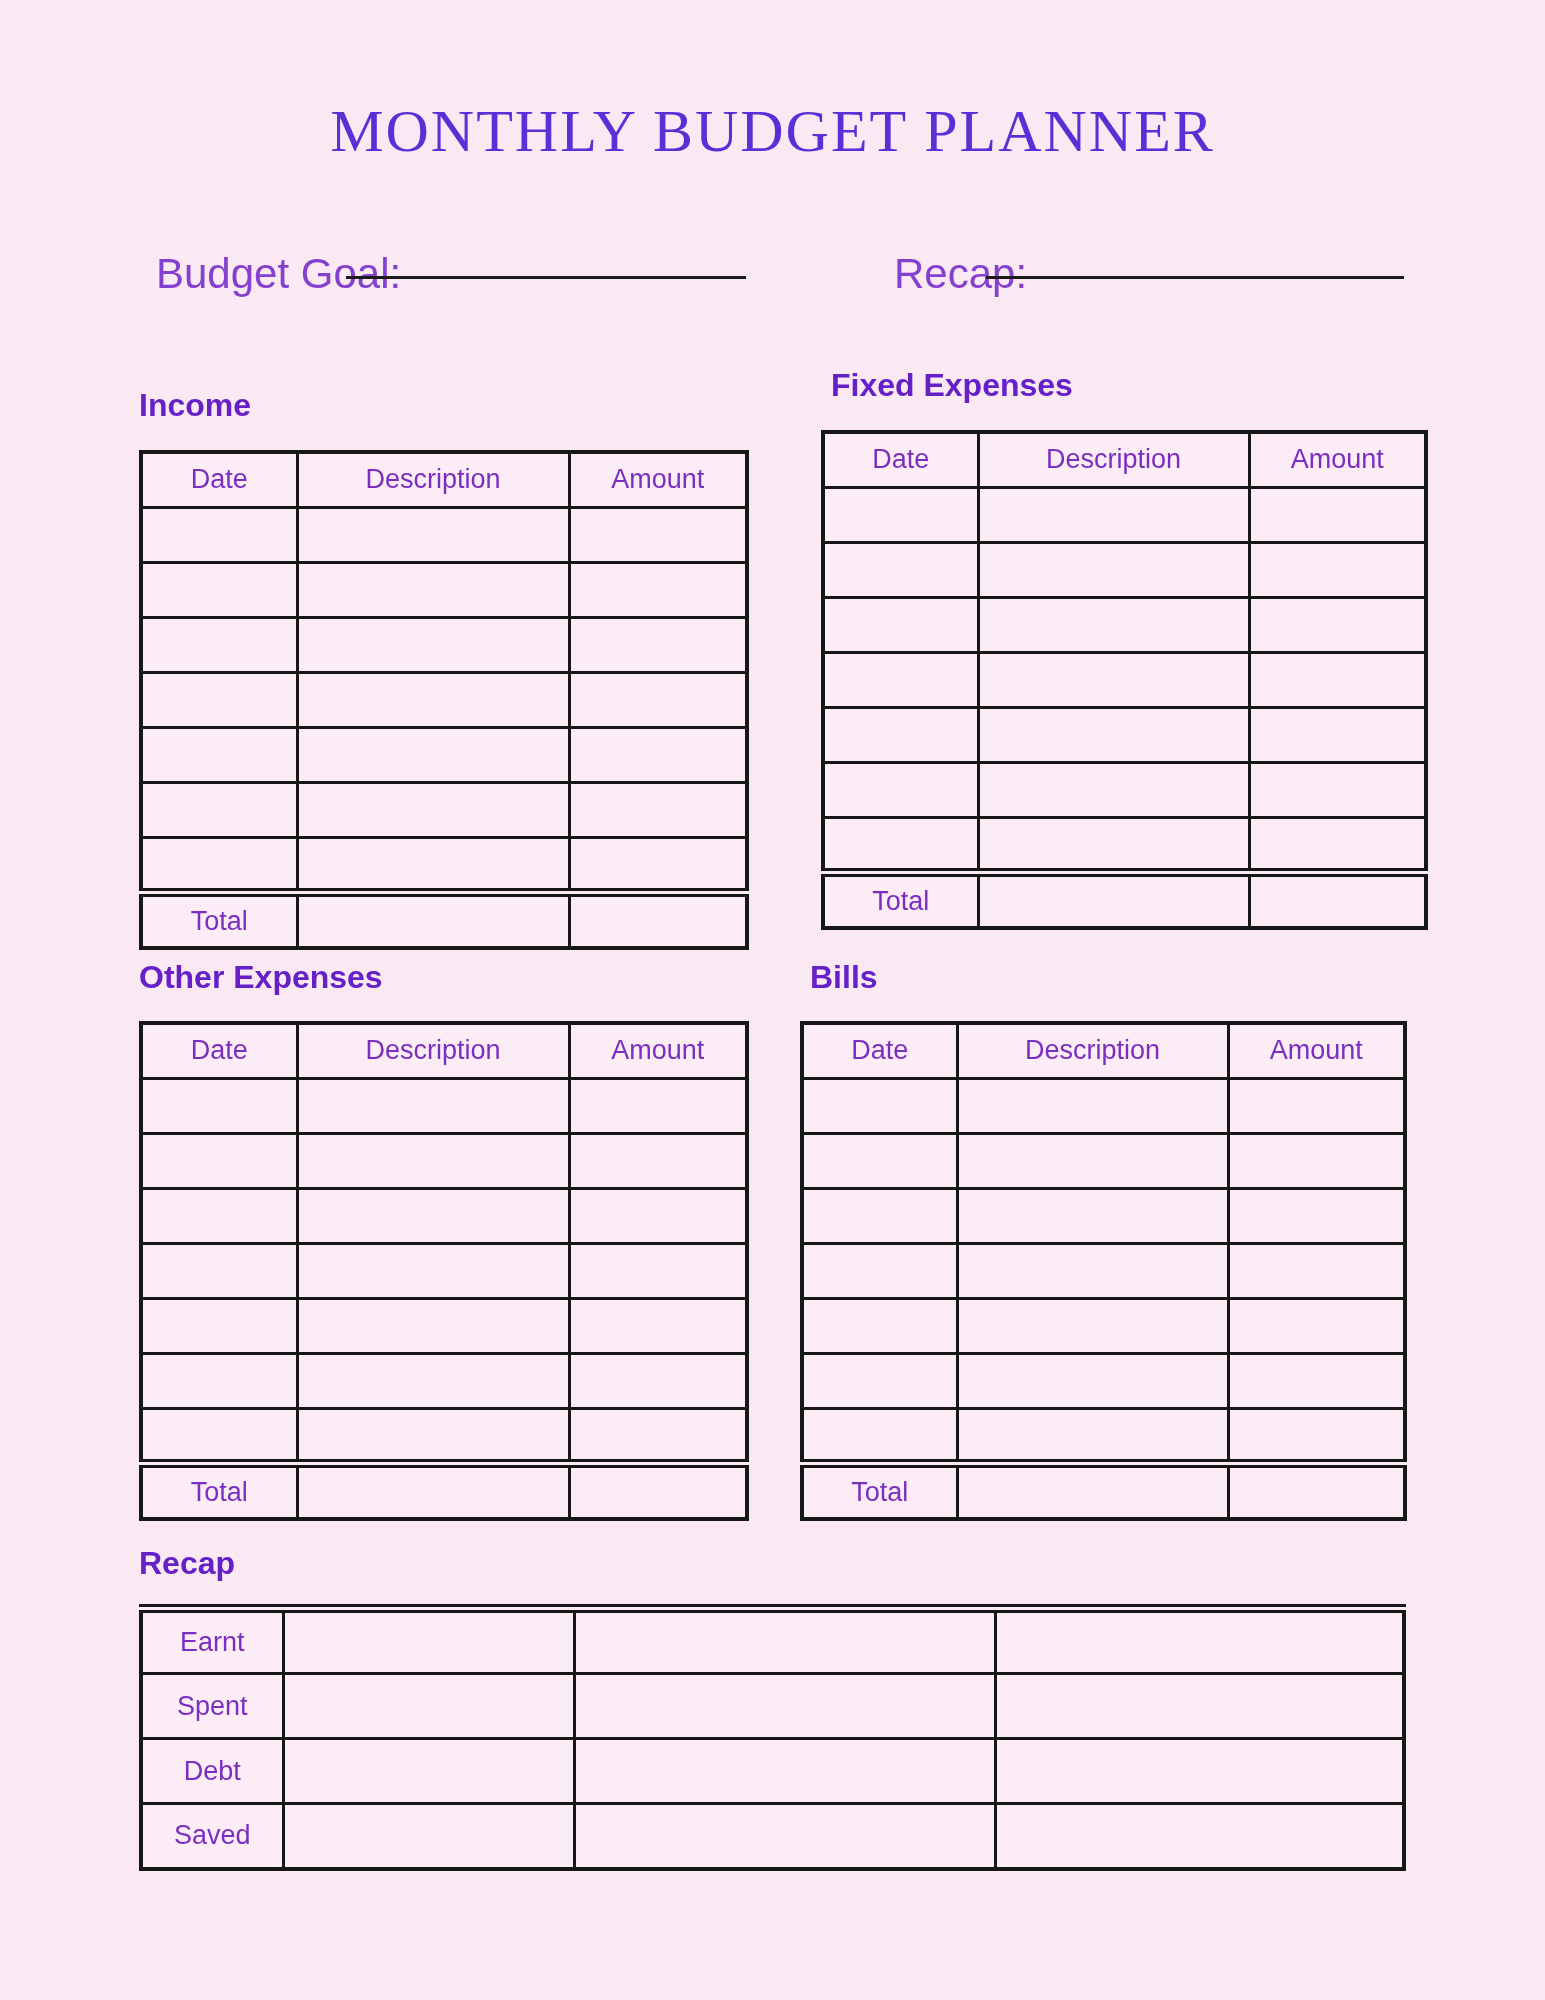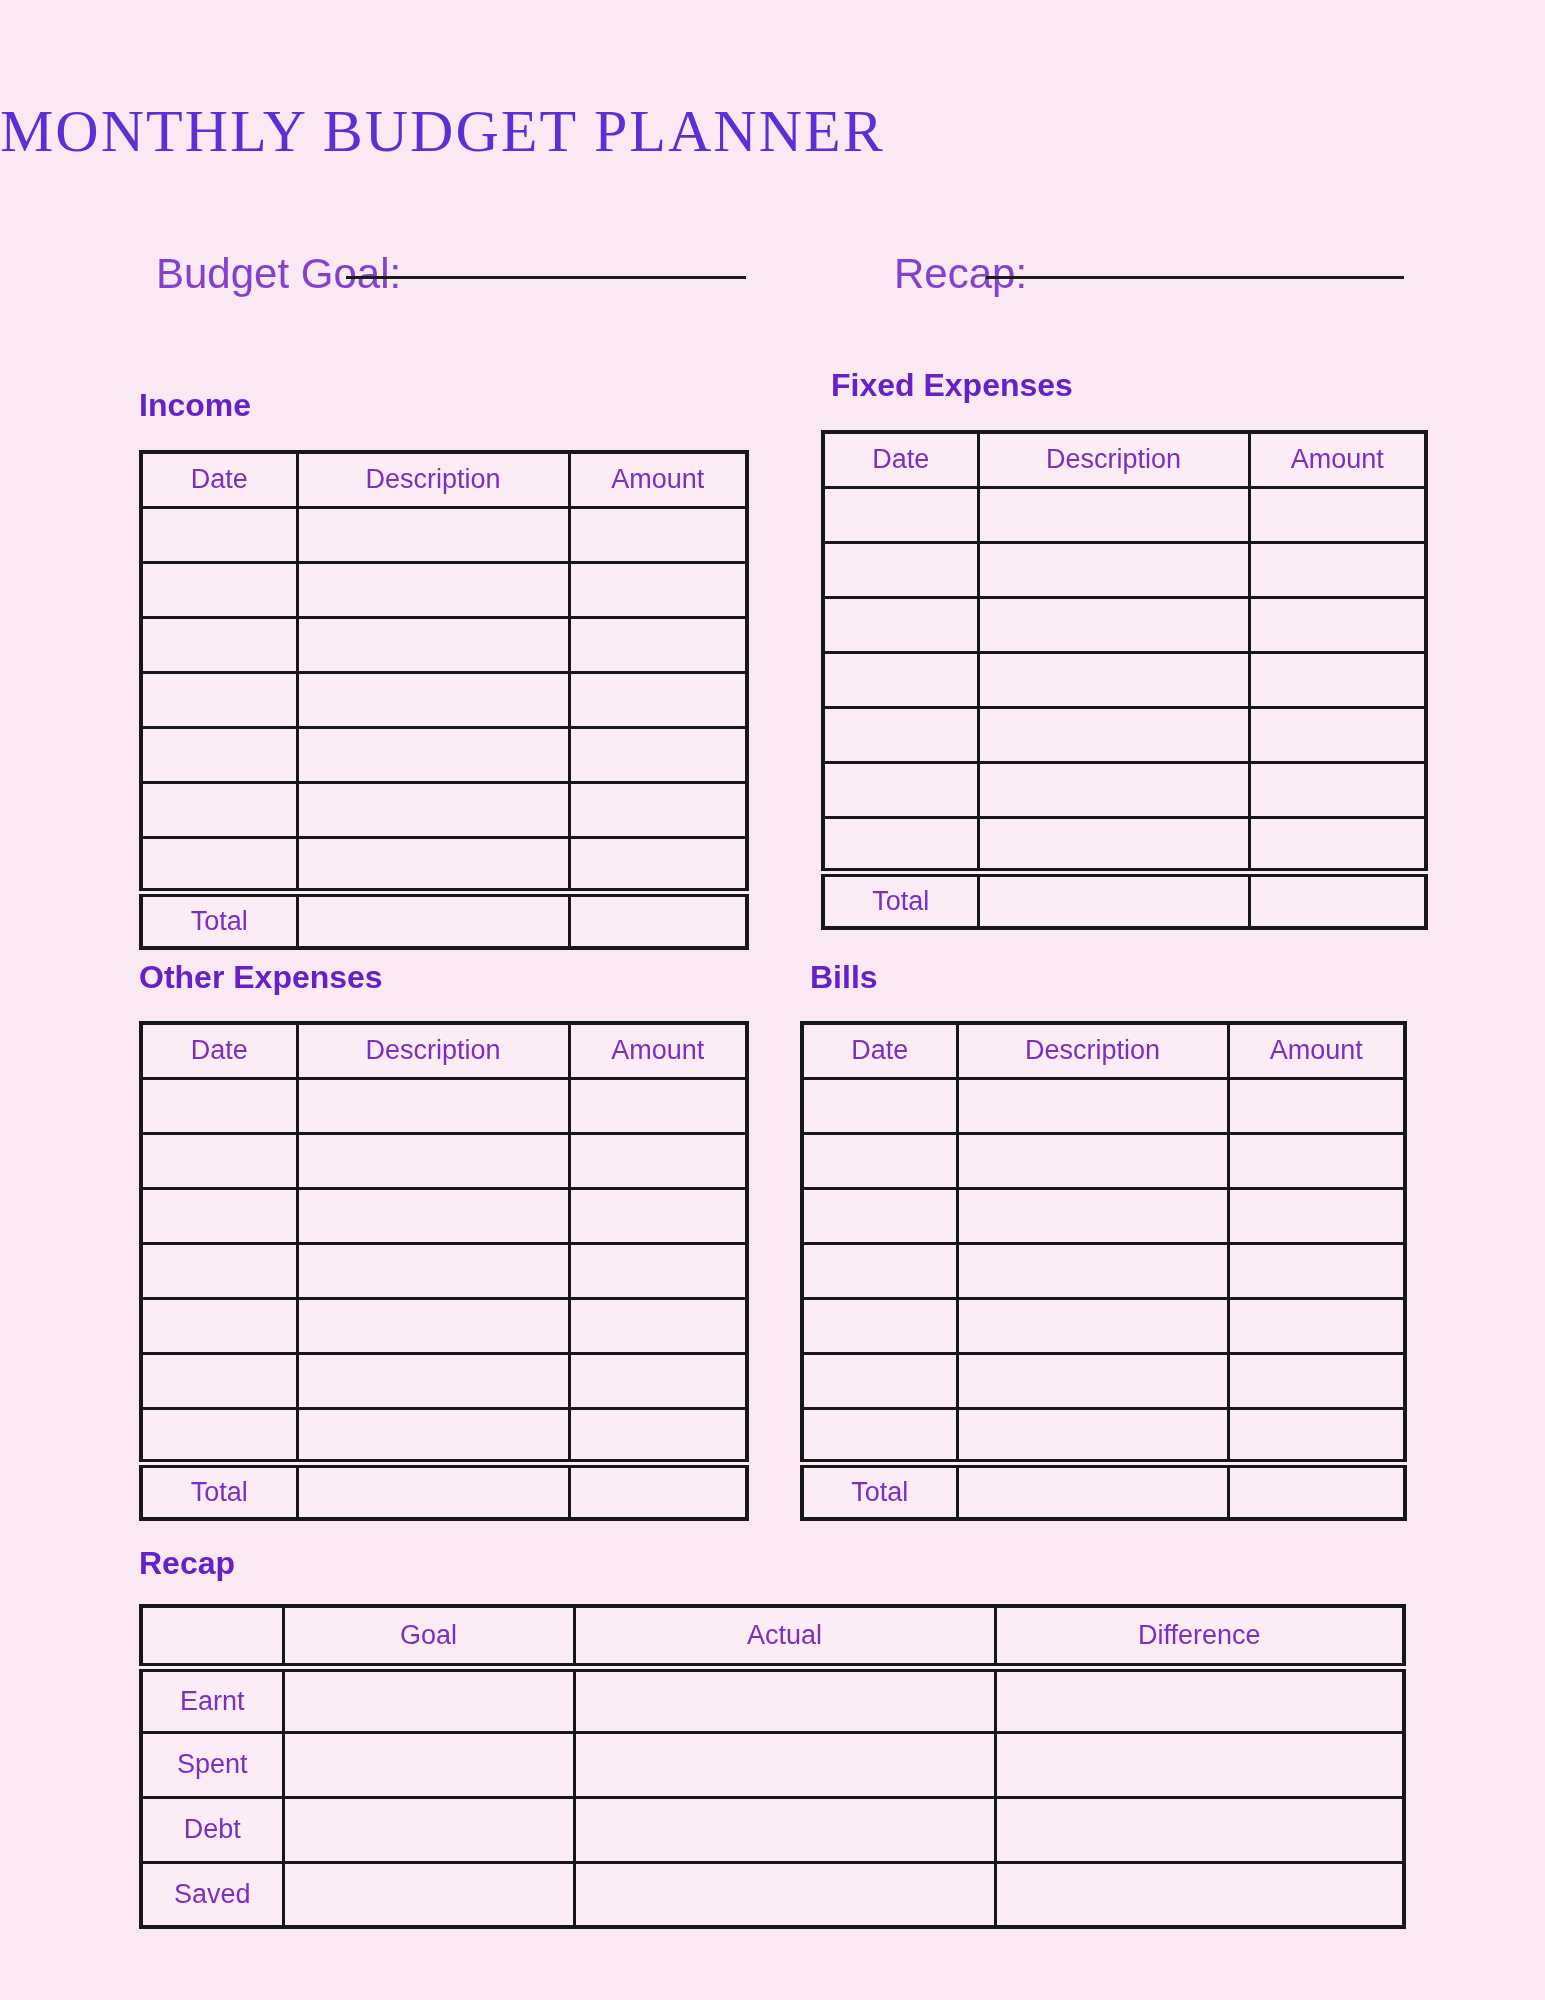--- a/index.html
+++ b/index.html
@@ -12,21 +12,21 @@
     --border:#171717;
   }
   html,body{margin:0;padding:0;}
   body{background:#e9e9e9;font-family:"Liberation Sans",sans-serif;}
   .page{
     position:relative;width:1545px;height:2000px;background:var(--page-bg);
     margin:0 auto;overflow:hidden;
   }
   .title{
     position:absolute;top:95px;left:0;width:100%;margin:0;
-    font-family:"Liberation Serif",serif;font-weight:400;
+    text-align:center;font-family:"Liberation Serif",serif;font-weight:400;
     font-size:60px;line-height:72px;letter-spacing:2px;color:var(--title);
   }
   .field-label{
     position:absolute;top:238px;margin:16px;font-size:42px;font-weight:400;
     color:var(--label);line-height:40px;
   }
   #budget-goal-label{left:140px;}
   #month-label{left:878px;}
   .fill-line{position:absolute;top:276px;height:3px;background:#1c1c1c;}
   #budget-goal-line{left:346px;width:400px;}
@@ -311,26 +311,20 @@
   <div class="section" id="sec-recap">
     <h2>Recap</h2>
     <table class="grid recap-table w1263">
       <colgroup>
           <col style="width:142px">
           <col style="width:291px">
           <col style="width:421px">
           <col style="width:409px">
         </colgroup>
       <tbody>
-        <tr class="head-row">
-          <th></th>
-          <th>Goal</th>
-          <th>Actual</th>
-          <th>Difference</th>
-        </tr>
         <tr class="first-data">
           <td>Earnt</td>
           <td></td>
           <td></td>
           <td></td>
         </tr>
         <tr>
           <td>Spent</td>
           <td></td>
           <td></td>

